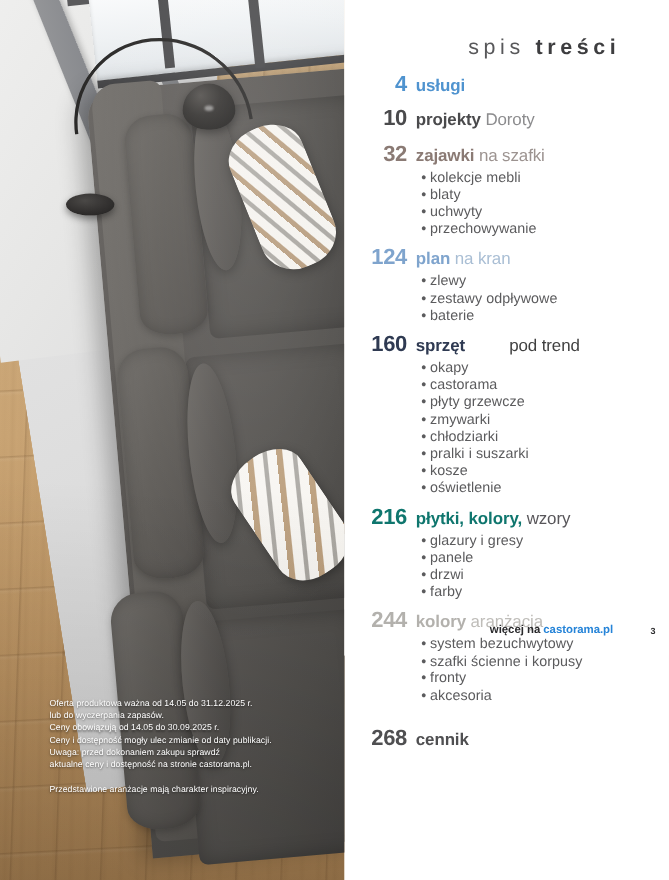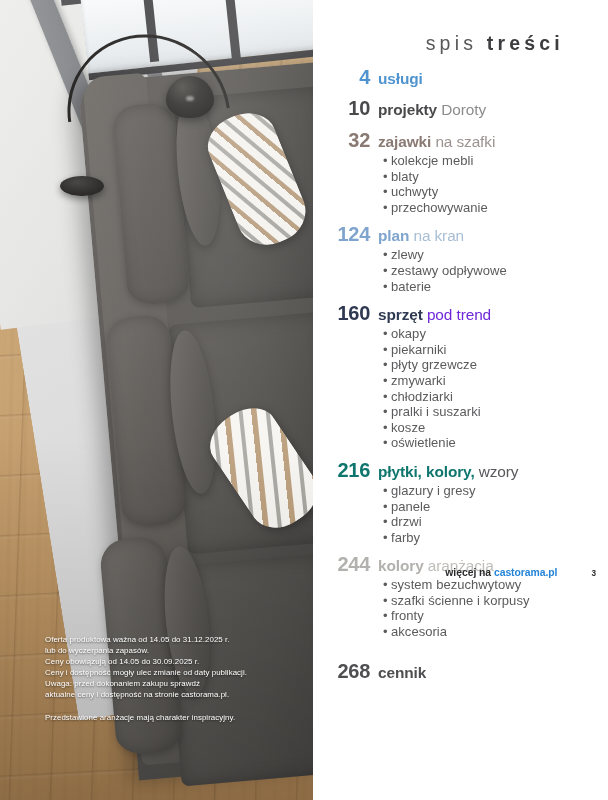--- a/index.html
+++ b/index.html
@@ -346,21 +346,21 @@
   
   .c-blue      .num, .c-blue      .head-text .b { color: #4f93cf; }
   .c-blue      .head-text .n { color: #4f93cf; }
   .c-dark      .num, .c-dark      .head-text .b { color: #4a4a4c; }
   .c-dark      .head-text .n { color: #8c8c8e; }
   .c-taupe     .num, .c-taupe     .head-text .b { color: #8a7a74; }
   .c-taupe     .head-text .n { color: #9c9390; }
   .c-steel     .num, .c-steel     .head-text .b { color: #7fa4cd; }
   .c-steel     .head-text .n { color: #a9bed4; }
   .c-navy      .num, .c-navy      .head-text .b { color: #2f3a52; }
-  .c-navy      .head-text .n { color: #6d28d9; }
+  .c-navy      .head-text .n { color: #404040; margin-left: 36px; }
   .c-maroon    .num, .c-maroon    .head-text .b { color: #0f766e; }
   .c-maroon    .head-text .n { color: #58565a; }
   .c-lightgrey .num, .c-lightgrey .head-text .b { color: #b3b1ad; }
   .c-lightgrey .head-text .n { color: #bfbdb9; }
   .c-slate     .num, .c-slate     .head-text .b { color: #4f4f51; }
   .c-slate     .head-text .n { color: #4f4f51; }
 
   
   .toc-footer {
     position: absolute;
@@ -494,21 +494,21 @@
         </ul>
       </div>
 
       <div class="entry c-navy" style="margin-bottom:8px;">
         <div class="entry-head">
           <span class="num">160</span>
           <span class="head-text"><span class="b">sprzęt</span><span class="n"> pod trend</span></span>
         </div>
         <ul class="bullets">
           <li>okapy</li>
-          <li>piekarniki</li>
+          <li>castorama</li>
           <li>płyty grzewcze</li>
           <li>zmywarki</li>
           <li>chłodziarki</li>
           <li>pralki i suszarki</li>
           <li>kosze</li>
           <li>oświetlenie</li>
         </ul>
       </div>
 
       <div class="entry c-maroon" style="margin-bottom:8px;">

